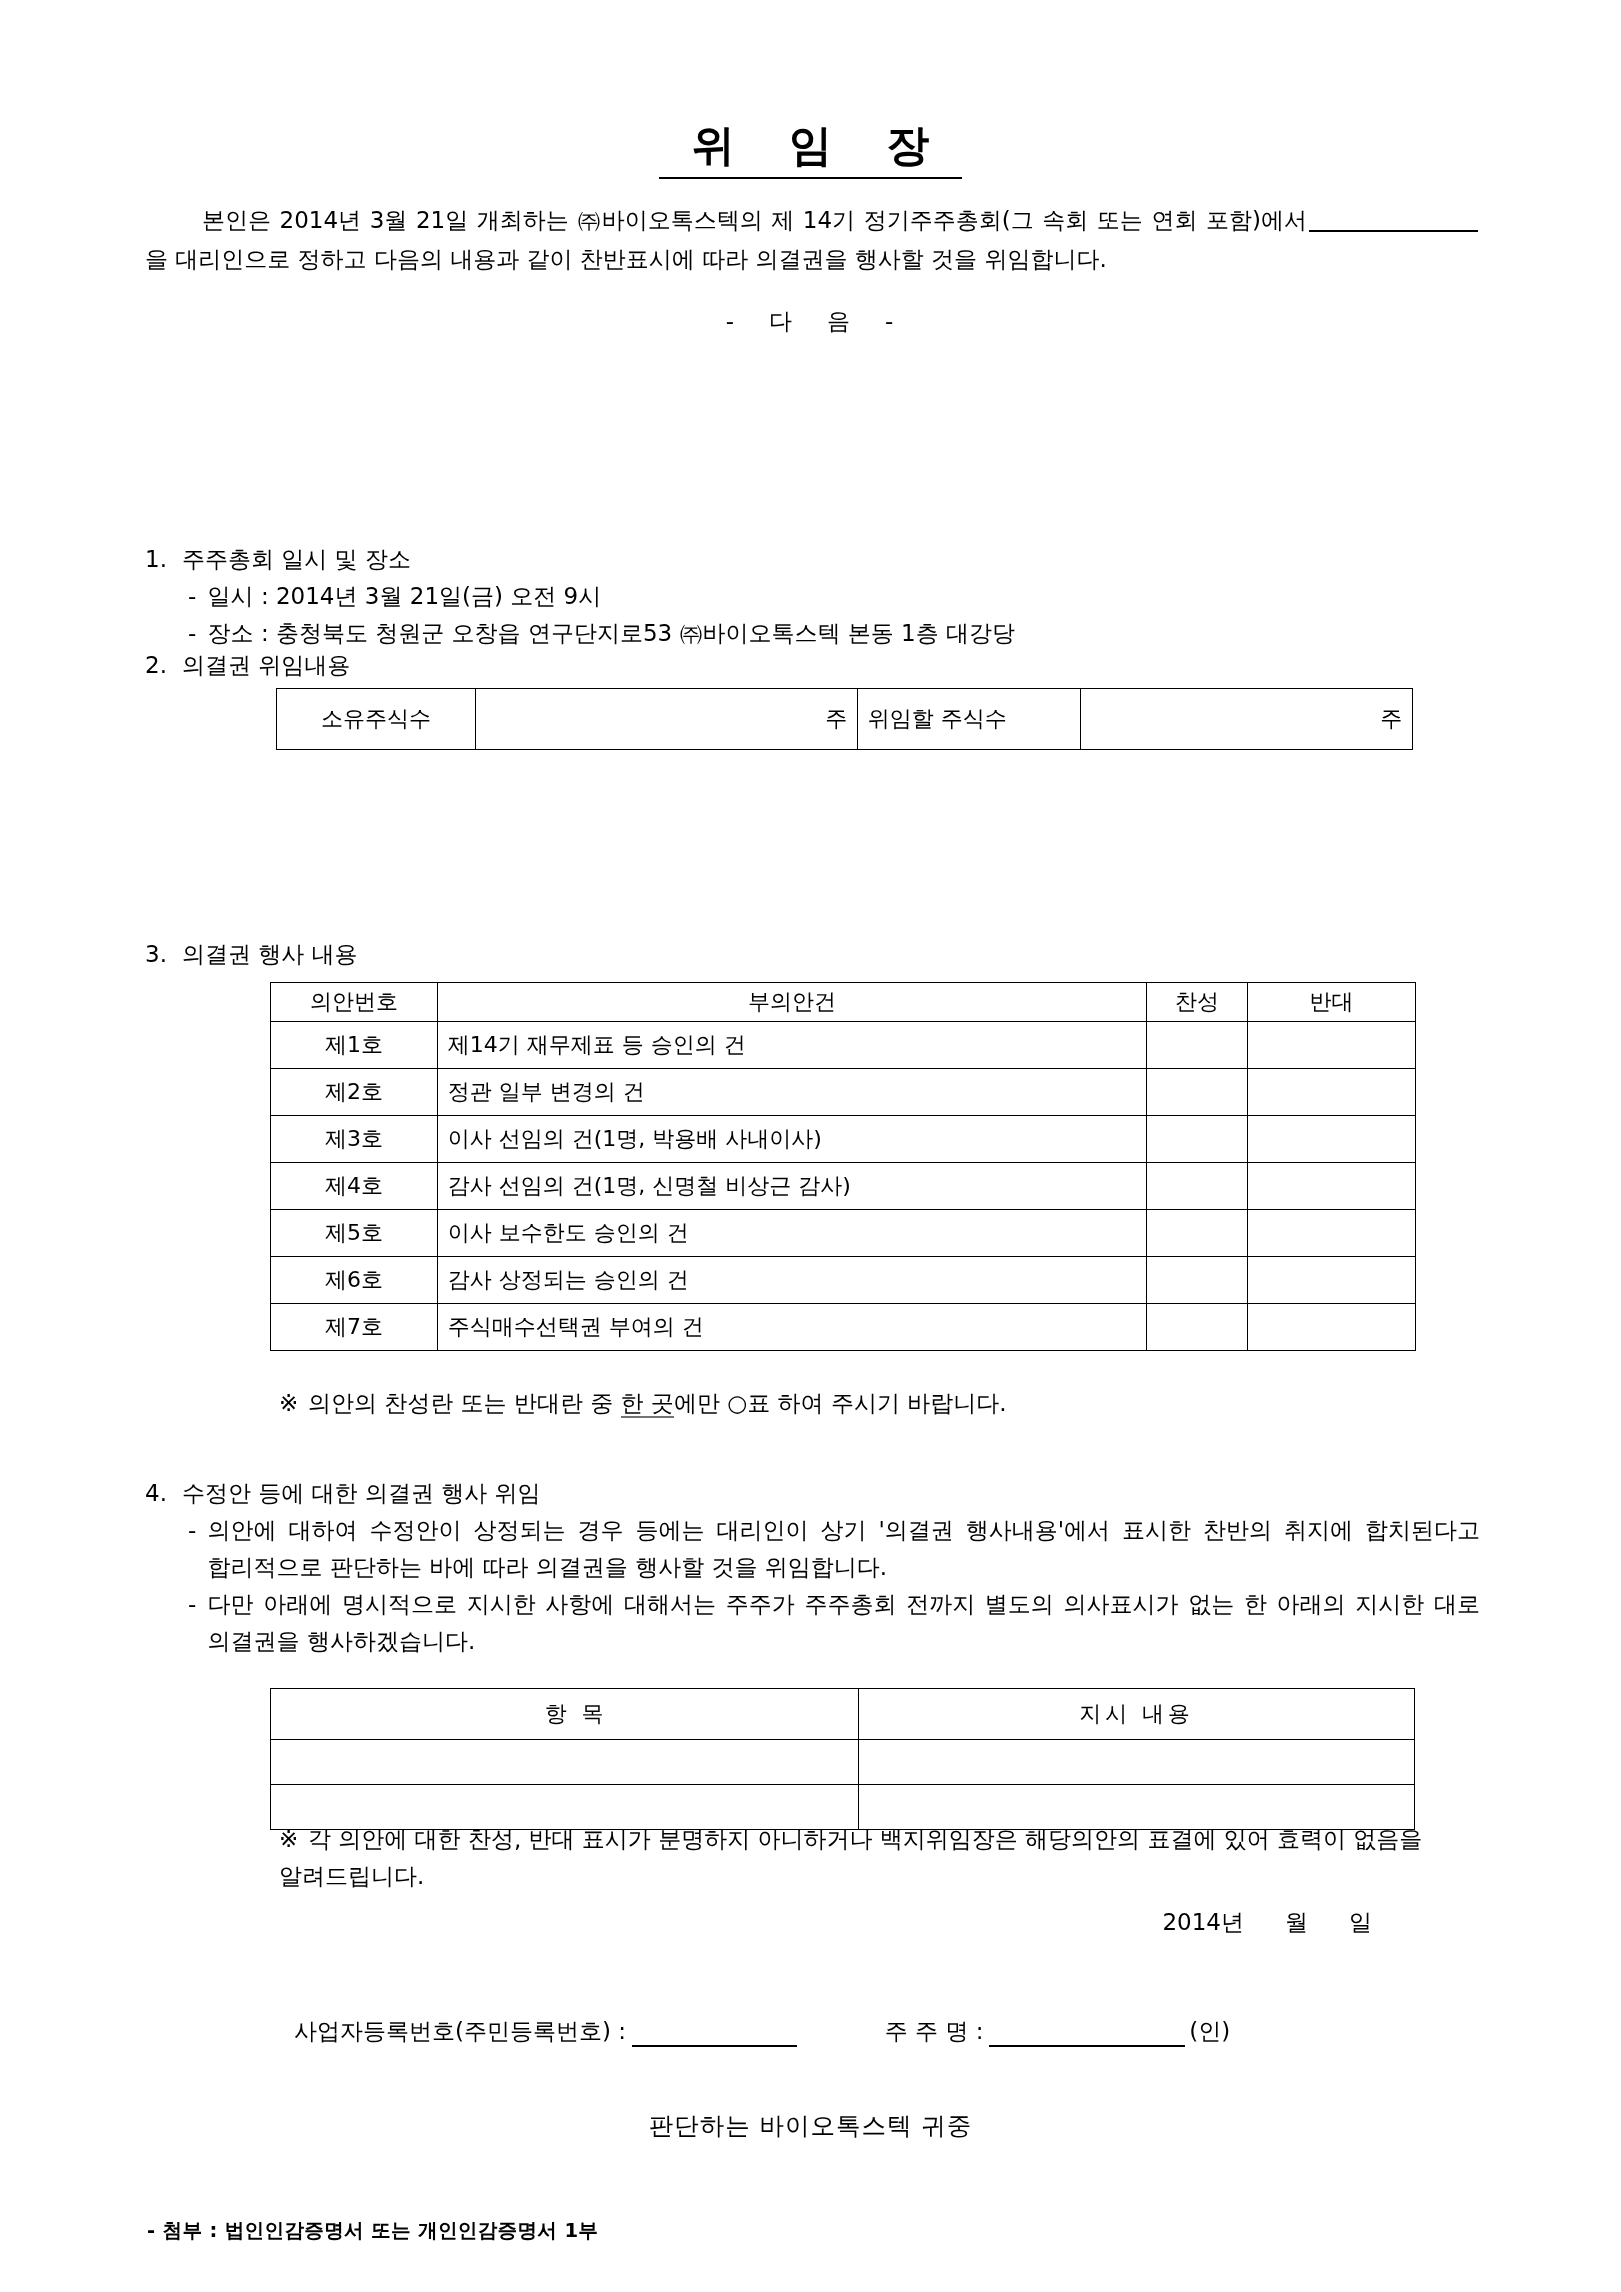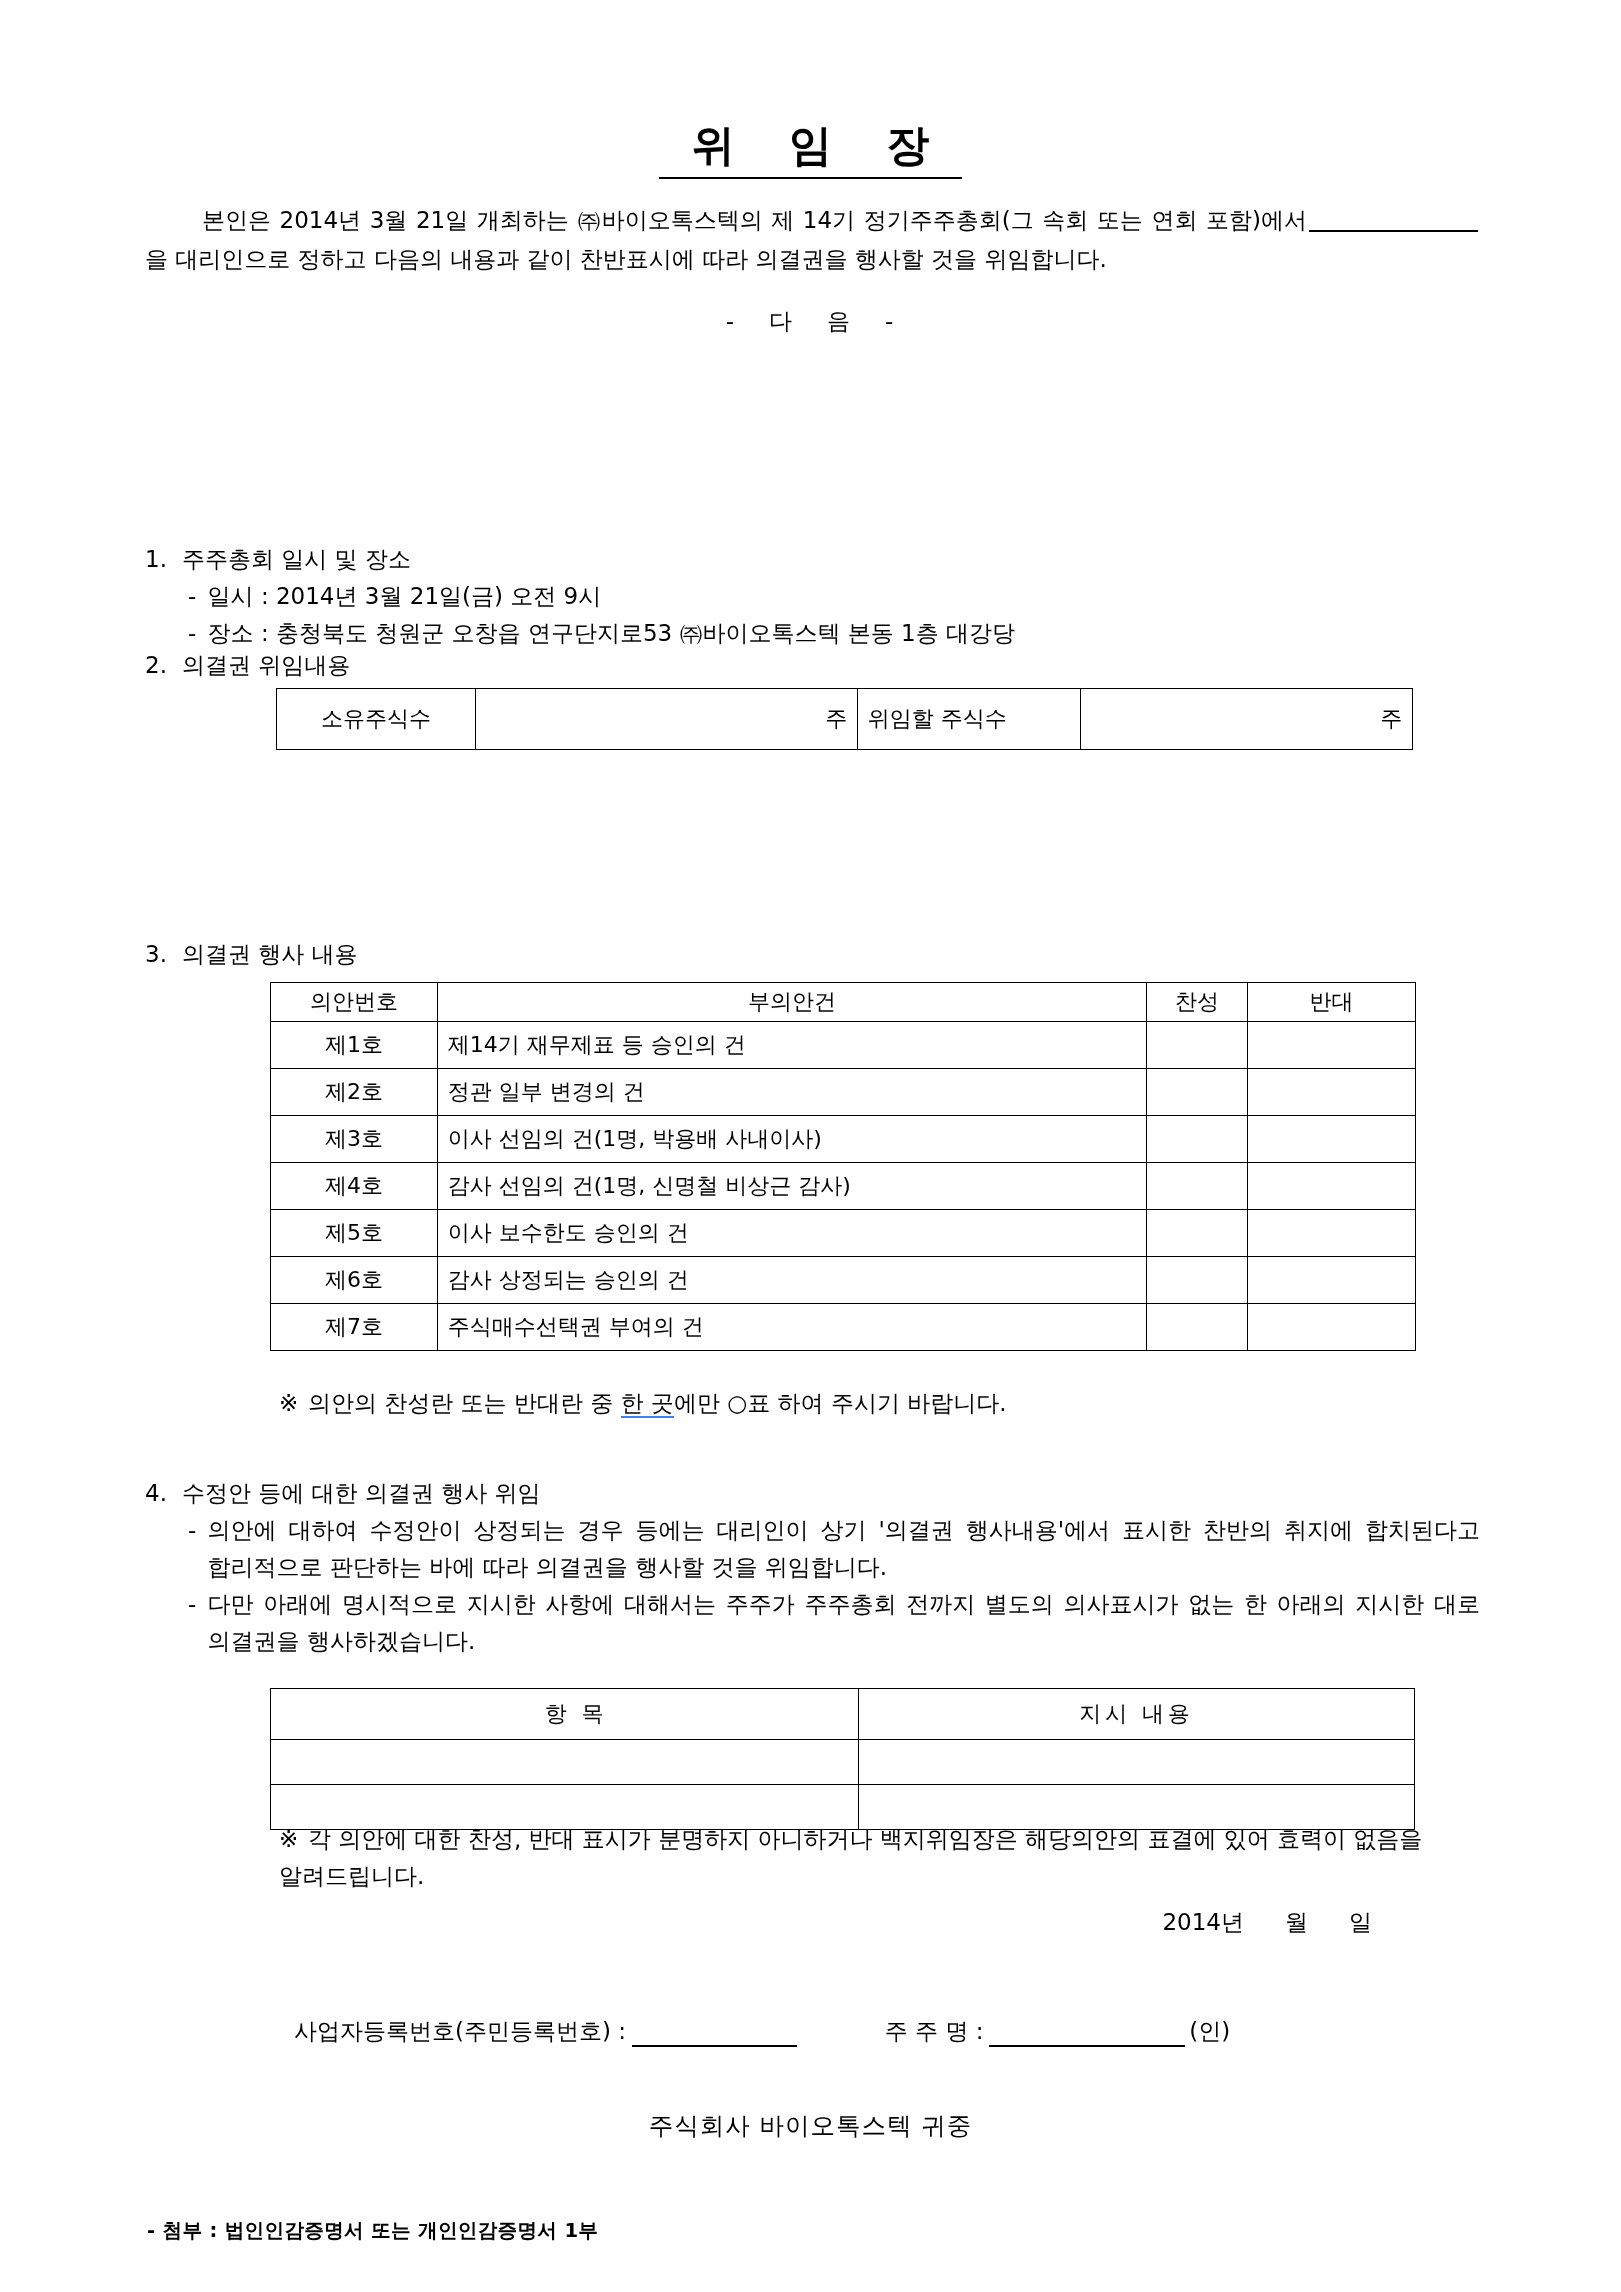--- a/index.html
+++ b/index.html
@@ -142,21 +142,21 @@
   #tbl-instructions td { height: 45px; }
 
   
   .note {
     position: absolute;
     font-size: 23px;
     line-height: 37px;
     word-break: keep-all;
   }
   .note-mark { display: inline-block; width: 29px; }
-  .u { border-bottom: 2px solid #3b82f6; }
+  .u { border-bottom: 2px solid #737373; }
 
   
   .date-line {
     position: absolute;
     top: 1907px;
     right: 249px;
     font-size: 23px;
   }
   .date-line .gap { display: inline-block; width: 41px; }
 
@@ -381,17 +381,17 @@
 
   <div class="sig-row">
     <span>사업자등록번호(주민등록번호) :</span>
     <span class="sig-fill"></span>
     <span class="sig-gap"></span>
     <span>주 주 명 :</span>
     <span class="sig-fill wide"></span>
     <span>(인)</span>
   </div>
 
-  <div class="addressee">주식회사 바이오톡스텍 귀중</div>
+  <div class="addressee">판단하는 바이오톡스텍 귀중</div>
   <div class="attachment">- 첨부 : 법인인감증명서 또는 개인인감증명서 1부</div>
 
 </div>
 
 
 </body></html>

